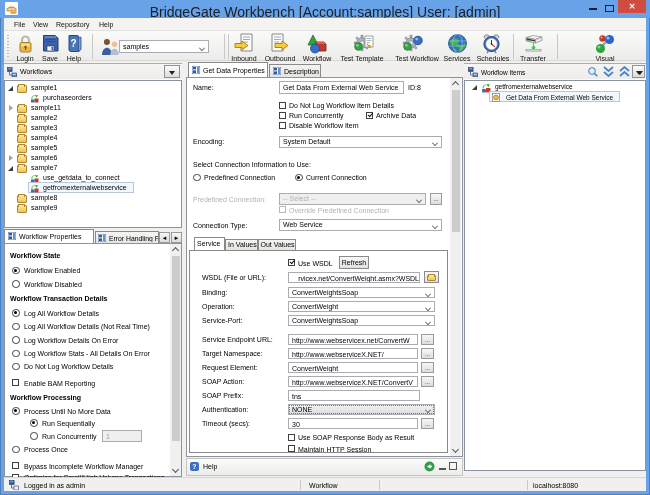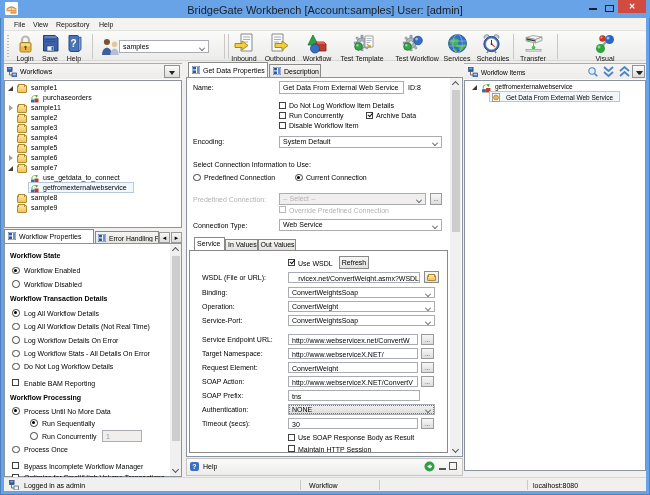--- a/index.html
+++ b/index.html
@@ -1,19 +1,19 @@
 <!DOCTYPE html>
 <html><head><meta charset="utf-8"><style>
 *{margin:0;padding:0;box-sizing:border-box}
 html,body{width:650px;height:495px;overflow:hidden}
 body{font-family:"Liberation Sans",sans-serif;font-size:7px;color:#000;background:#68a2e7;position:relative}
 .abs{position:absolute}
 
 #titlebar{left:0;top:0;width:650px;height:18px;background:#68a2e7}
-#titletext{left:0;top:4px;width:650px;text-align:center;font-size:11px;color:#16202c}
+#titletext{left:0;top:4px;width:650px;text-align:center;font-size:14px;color:#16202c}
 #appicon{left:5px;top:2px;width:13px;height:13px;background:#fff;border-radius:1px}
 #minbtn{left:589px;top:8px;width:8px;height:2px;background:#16202c}
 #maxbtn{left:605px;top:5px;width:9px;height:7px;border:1.2px solid #16202c;background:transparent}
 #closebtn{left:618px;top:0;width:28px;height:13px;background:#d24b41;color:#fff;text-align:center;font-size:8px;line-height:13px;font-weight:bold}
 #appbg{left:4px;top:18px;width:642px;height:473px;background:#f1f0ee}
 
 #menubar{left:4px;top:18px;width:642px;height:13px;background:#f4f3f1;border-bottom:1px solid #e2e1df}
 .menuitem{position:absolute;top:3px;font-size:7px;color:#111}
 
 #toolbar{left:4px;top:31px;width:642px;height:30px;background:linear-gradient(#fafaf9,#ececea);border-bottom:1px solid #d9d8d6}

